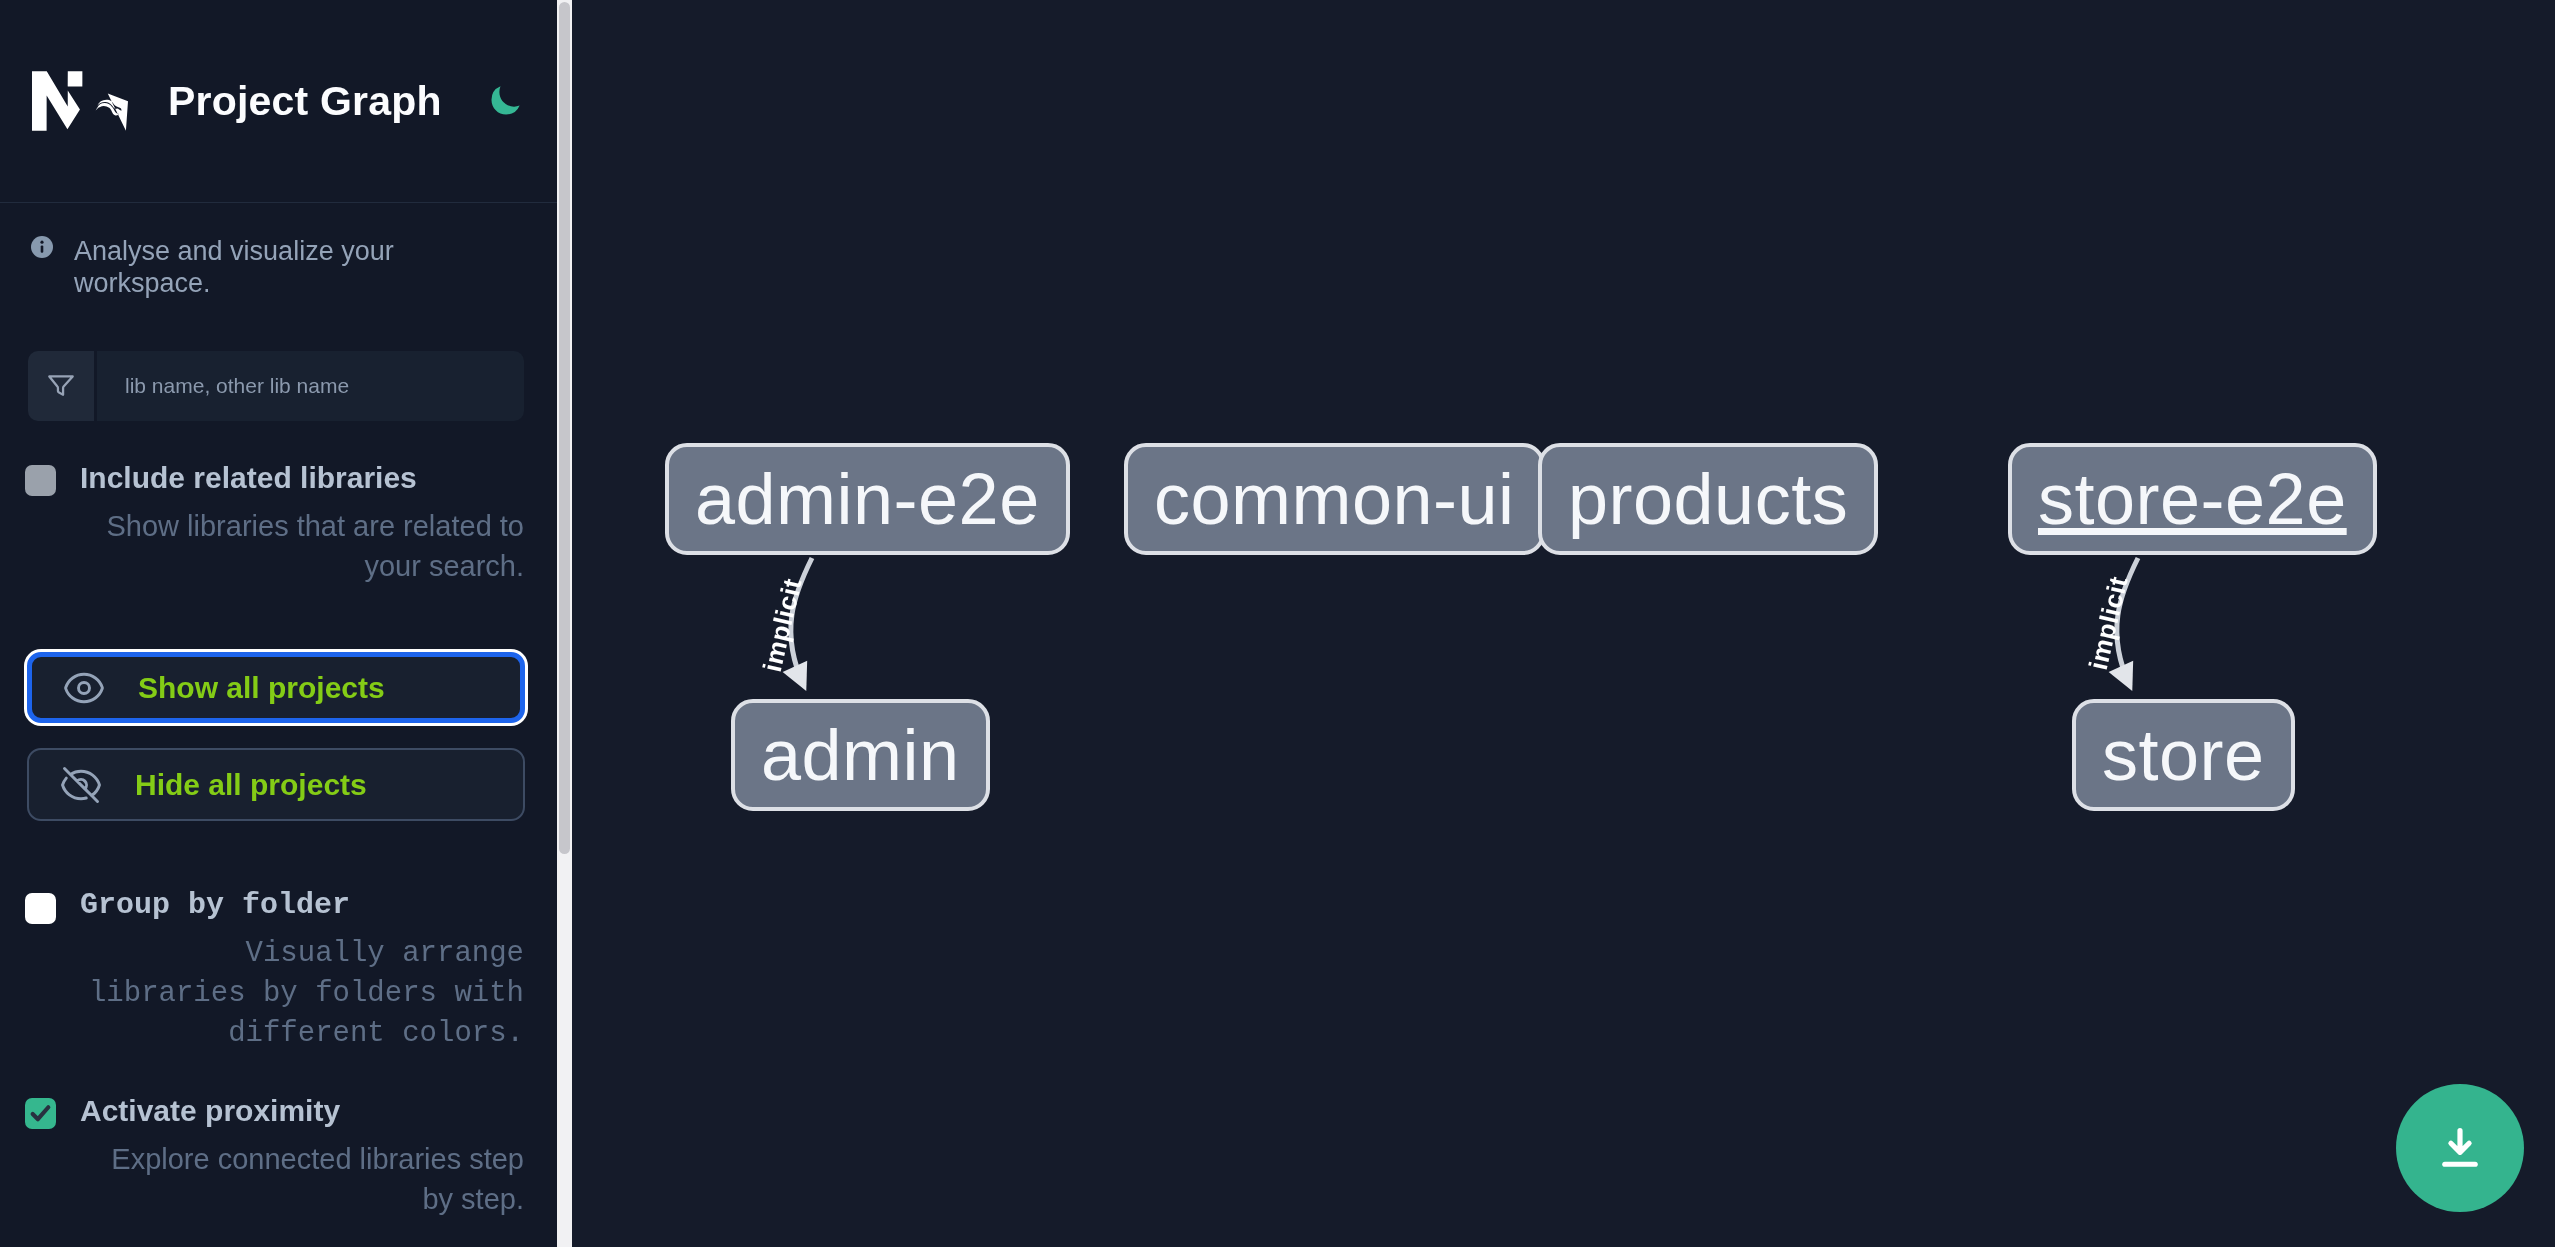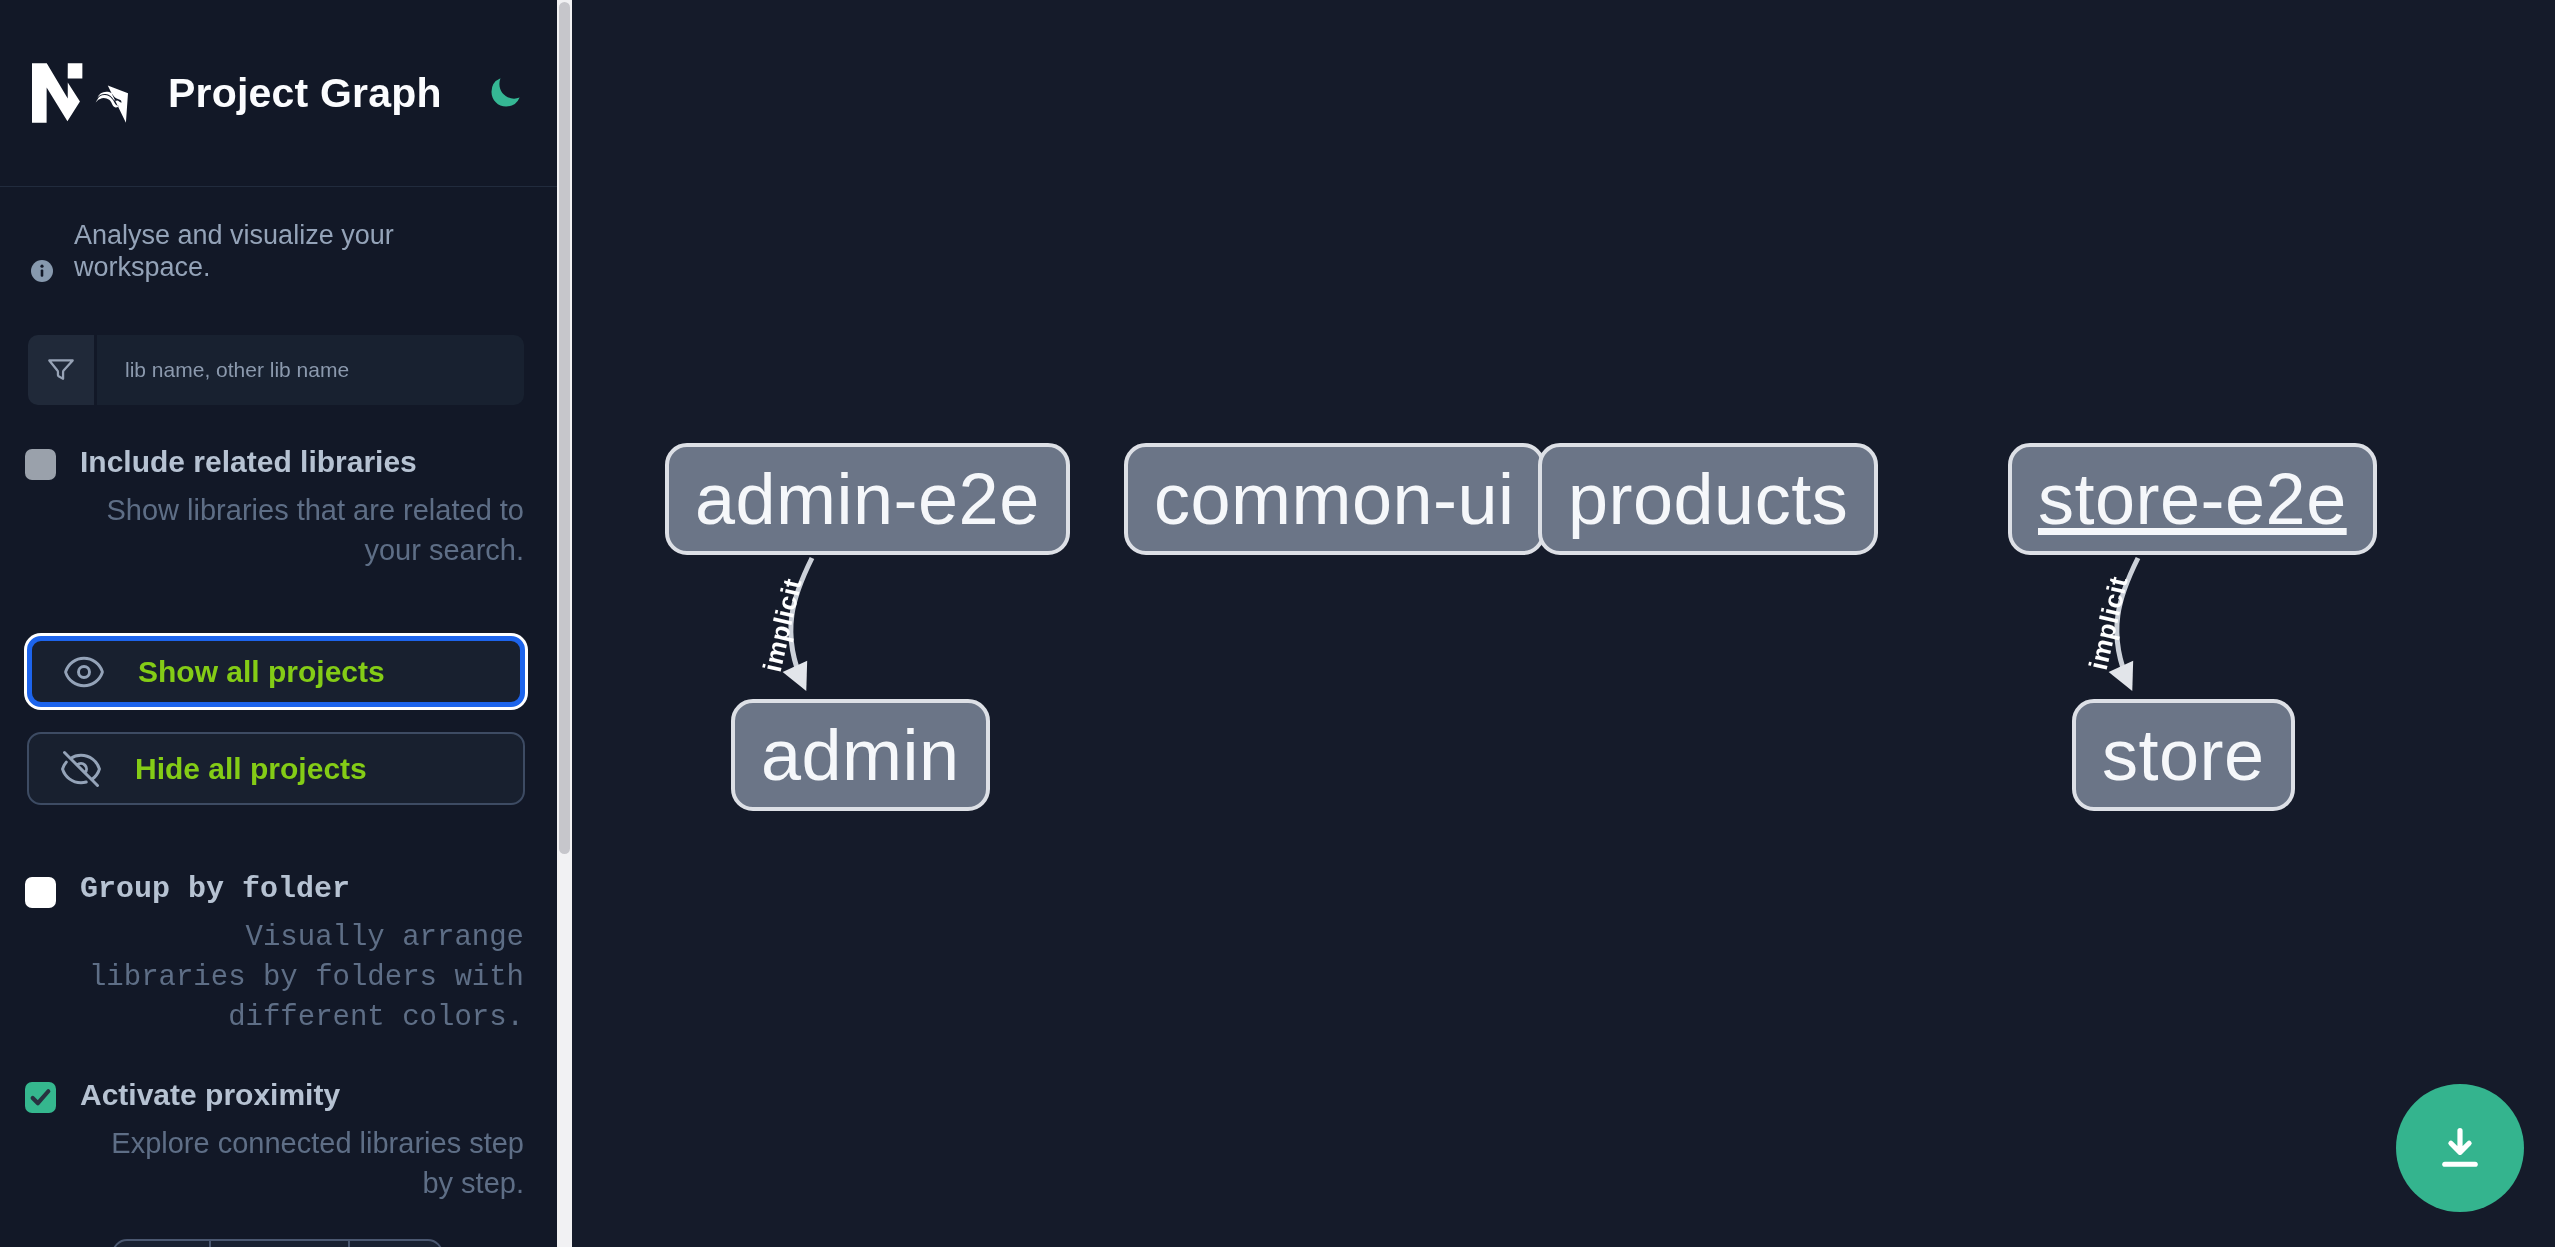--- a/index.html
+++ b/index.html
@@ -9,32 +9,32 @@
     font-family:"Liberation Sans","DejaVu Sans",sans-serif;
     -webkit-font-smoothing:antialiased;
   }
   
   .sidebar{
     position:absolute;left:0;top:0;width:557px;height:1247px;
     background:#121827;z-index:3;
   }
   .sb-header{
     height:178px;display:flex;align-items:center;
-    padding:4px 32px;border-bottom:1px solid #212b3d;
+    padding:12px 32px;border-bottom:1px solid #212b3d;
   }
   .nx-logo{width:96px;height:96px;flex-shrink:0;}
   .app-title{
     margin-left:40px;font-size:41px;font-weight:700;color:#fbfcfe;
     letter-spacing:.2px;white-space:nowrap;
   }
   .theme-toggle{margin-left:44px;width:40px;height:40px;display:flex;align-items:center;justify-content:center;cursor:pointer;background:none;border:none;padding:0;}
   .theme-toggle svg{width:36px;height:36px;}
 
   .info-row{
-    margin:32px 34px 0 30px;display:flex;align-items:flex-end;gap:20px;
+    margin:32px 34px 0 30px;display:flex;align-items:flex-start;gap:20px;
   }
   .info-icon{width:24px;height:24px;flex-shrink:0;}
   .info-text{font-size:27px;color:#94a3b8;line-height:32px;}
 
   .search-box{
     margin:52px 33px 0 28px;height:70px;display:flex;align-items:stretch;
     border-radius:10px;overflow:hidden;
   }
   .funnel-cell{
     width:66px;background:#202939;display:flex;align-items:center;justify-content:center;

